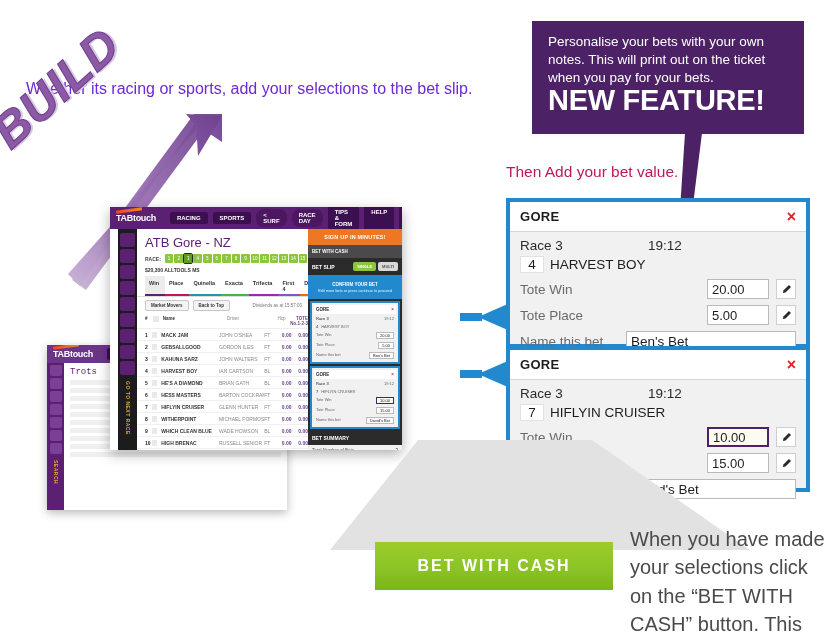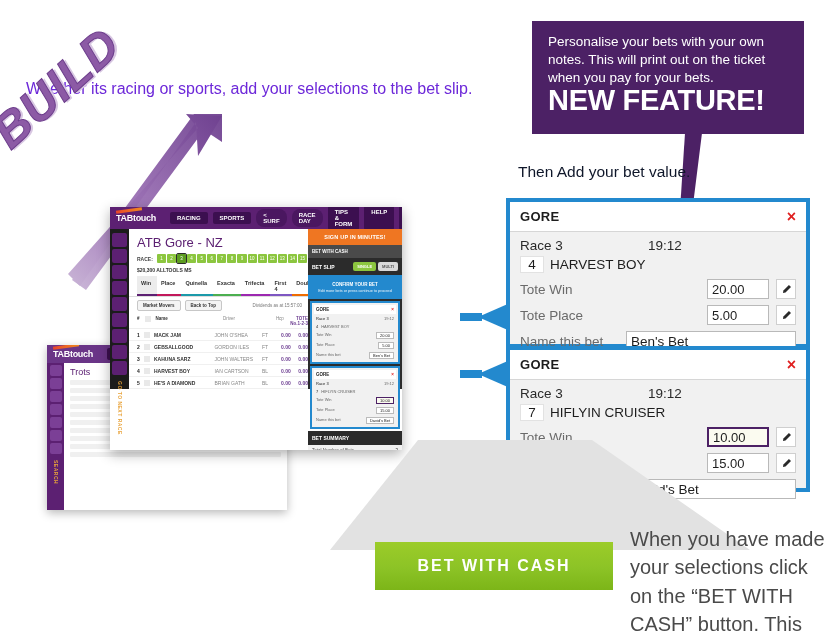--- a/index.html
+++ b/index.html
@@ -79,22 +79,21 @@
     position: absolute;
     left: 655px; top: 133px;
     width: 50px; height: 200px;
   }
 
   
   #then-add-text {
     position: absolute;
     left: 506px; top: 163px;
     font-size: 15.5px;
-    color: #0f172a;
-    margin-left: 12px;
+    color: #be185d;
   }
 
   
   .bet-panel {
     position: absolute;
     left: 506px;
     width: 304px;
     background: #f1f1f1;
     border: 4px solid #2389ce;
     box-sizing: border-box;
@@ -247,21 +246,21 @@
   .mk-nav {
     background: #3c0f50;
     color: #fff;
     font-size: 6px;
     font-weight: bold;
     padding: 3px 7px;
     margin-right: 5px;
     border-radius: 2px;
   }
   .mk-nav.pill { border-radius: 8px; background: #4a1760; }
-  .mk-body { display: flex; height: 160px; }
+  .mk-body { display: flex; height: 221px; margin-left: 8px; }
   .mk-sidebar {
     width: 19px;
     background: #1c1c1c;
     padding-top: 3px;
   }
   .mk-side-ic {
     width: 15px; height: 14px;
     margin: 1px auto 2px auto;
     background: #5c2072;
     border-radius: 2px;
@@ -358,21 +357,21 @@
   .mk-ms-box.f { border:1px solid #4c2165; background:#fbfbf0;}
   .mk-summary { background:#2b2b2b; color:#fff; font-size:5px; font-weight:bold; padding:4px;}
   .mk-sumrow { display:flex; background:#f1f1f1; font-size:4.5px; color:#555; padding:3px 4px; border-bottom:1px solid #e0e0e0;}
   .mk-sumrow .r { margin-left:auto; color:#222;}
 
   
   .mk2-top { height:18px; background:#6a3587; display:flex; align-items:center; padding:0 6px;}
   .mk2-body { display:flex; height:147px;}
   .mk2-side { width:17px; background:#5c2072;}
   .mk2-ic { width:12px; height:11px; margin:2px auto; background:#7b3f96; border-radius:2px;}
-  .mk2-main { flex:1; background:#fff; padding:4px 6px;}
+  .mk2-main { flex:1; background:#fff; padding:4px 6px;font-family:Liberation Mono, monospace;}
   .mk2-title { color:#5c2072; font-size:9px; margin-bottom:3px;}
   .mk2-line { height:5px; background:#f0f0f0; margin-bottom:3px; border-radius:1px;}
 
   
   #zoom-trapezoid { position:absolute; left:330px; top:440px; width:420px; height:110px; }
   #bet-with-cash-button {
     position: absolute;
     left: 375px; top: 542px;
     width: 238px; height: 48px;
     background: linear-gradient(180deg,#9ccc29 0%, #8cc326 55%, #7cb518 100%);

